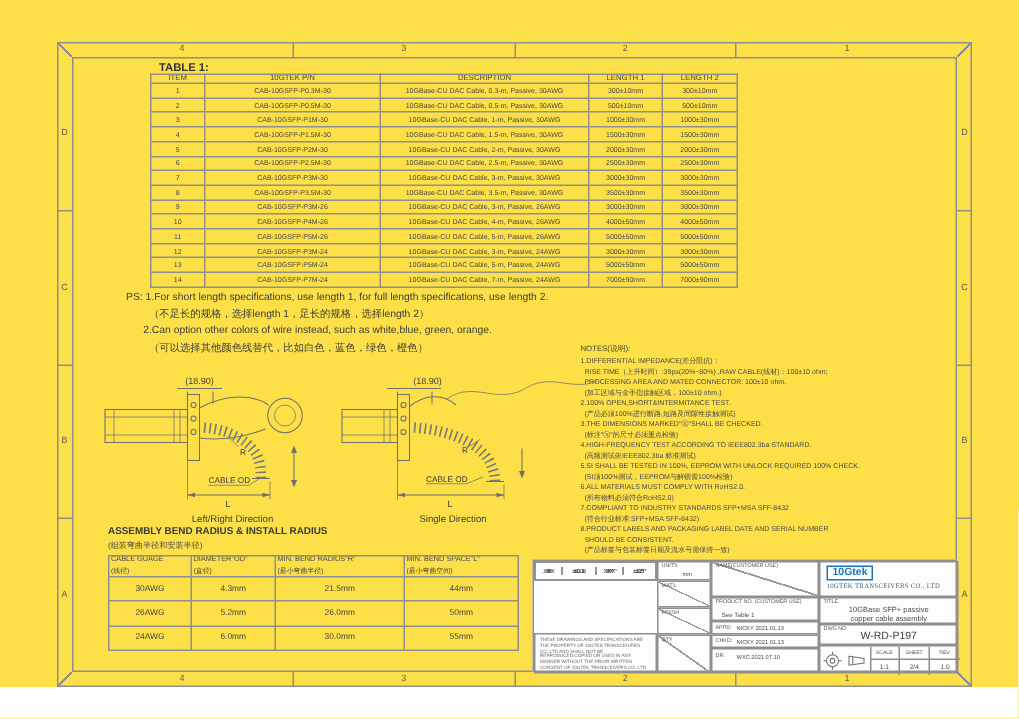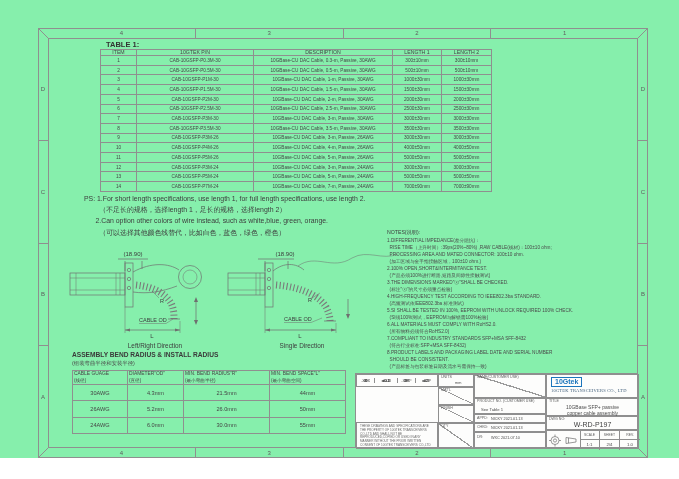--- a/index.html
+++ b/index.html
@@ -1,20 +1,20 @@
 <!DOCTYPE html>
 <html style="--logo-blue: #1c75bc;"><head>
 <meta charset="utf-8">
 <style>
   :root{
     --line:#8f8f8f; --line-soft:#aaaaaa; --ink:#414141;
     --logo-blue:#1c75bc;
   }
   html,body{margin:0;padding:0;background:#ffffff;}
-  .sheet{position:relative;width:679px;height:458px;background:#86efac;overflow:hidden;
+  .sheet{position:relative;width:679px;height:458px;background:#fde047;overflow:hidden;
          font-family:"Liberation Sans",sans-serif;color:var(--ink);}
   .abs{position:absolute;}
   
   .frame-outer{left:38px;top:28px;width:610px;height:430px;border:1px solid var(--line);box-sizing:border-box;}
   .frame-inner{left:48px;top:38px;width:590px;height:410px;border:1px solid var(--line);box-sizing:border-box;}
   .zrow{display:flex;}
   .zrow.top{left:48px;top:28px;width:590px;height:10px;}
   .zrow.bottom{left:48px;top:448px;width:590px;height:10px;}
   .zcol{display:flex;flex-direction:column;}
   .zcol.left{left:38px;top:38px;width:10px;height:410px;}

